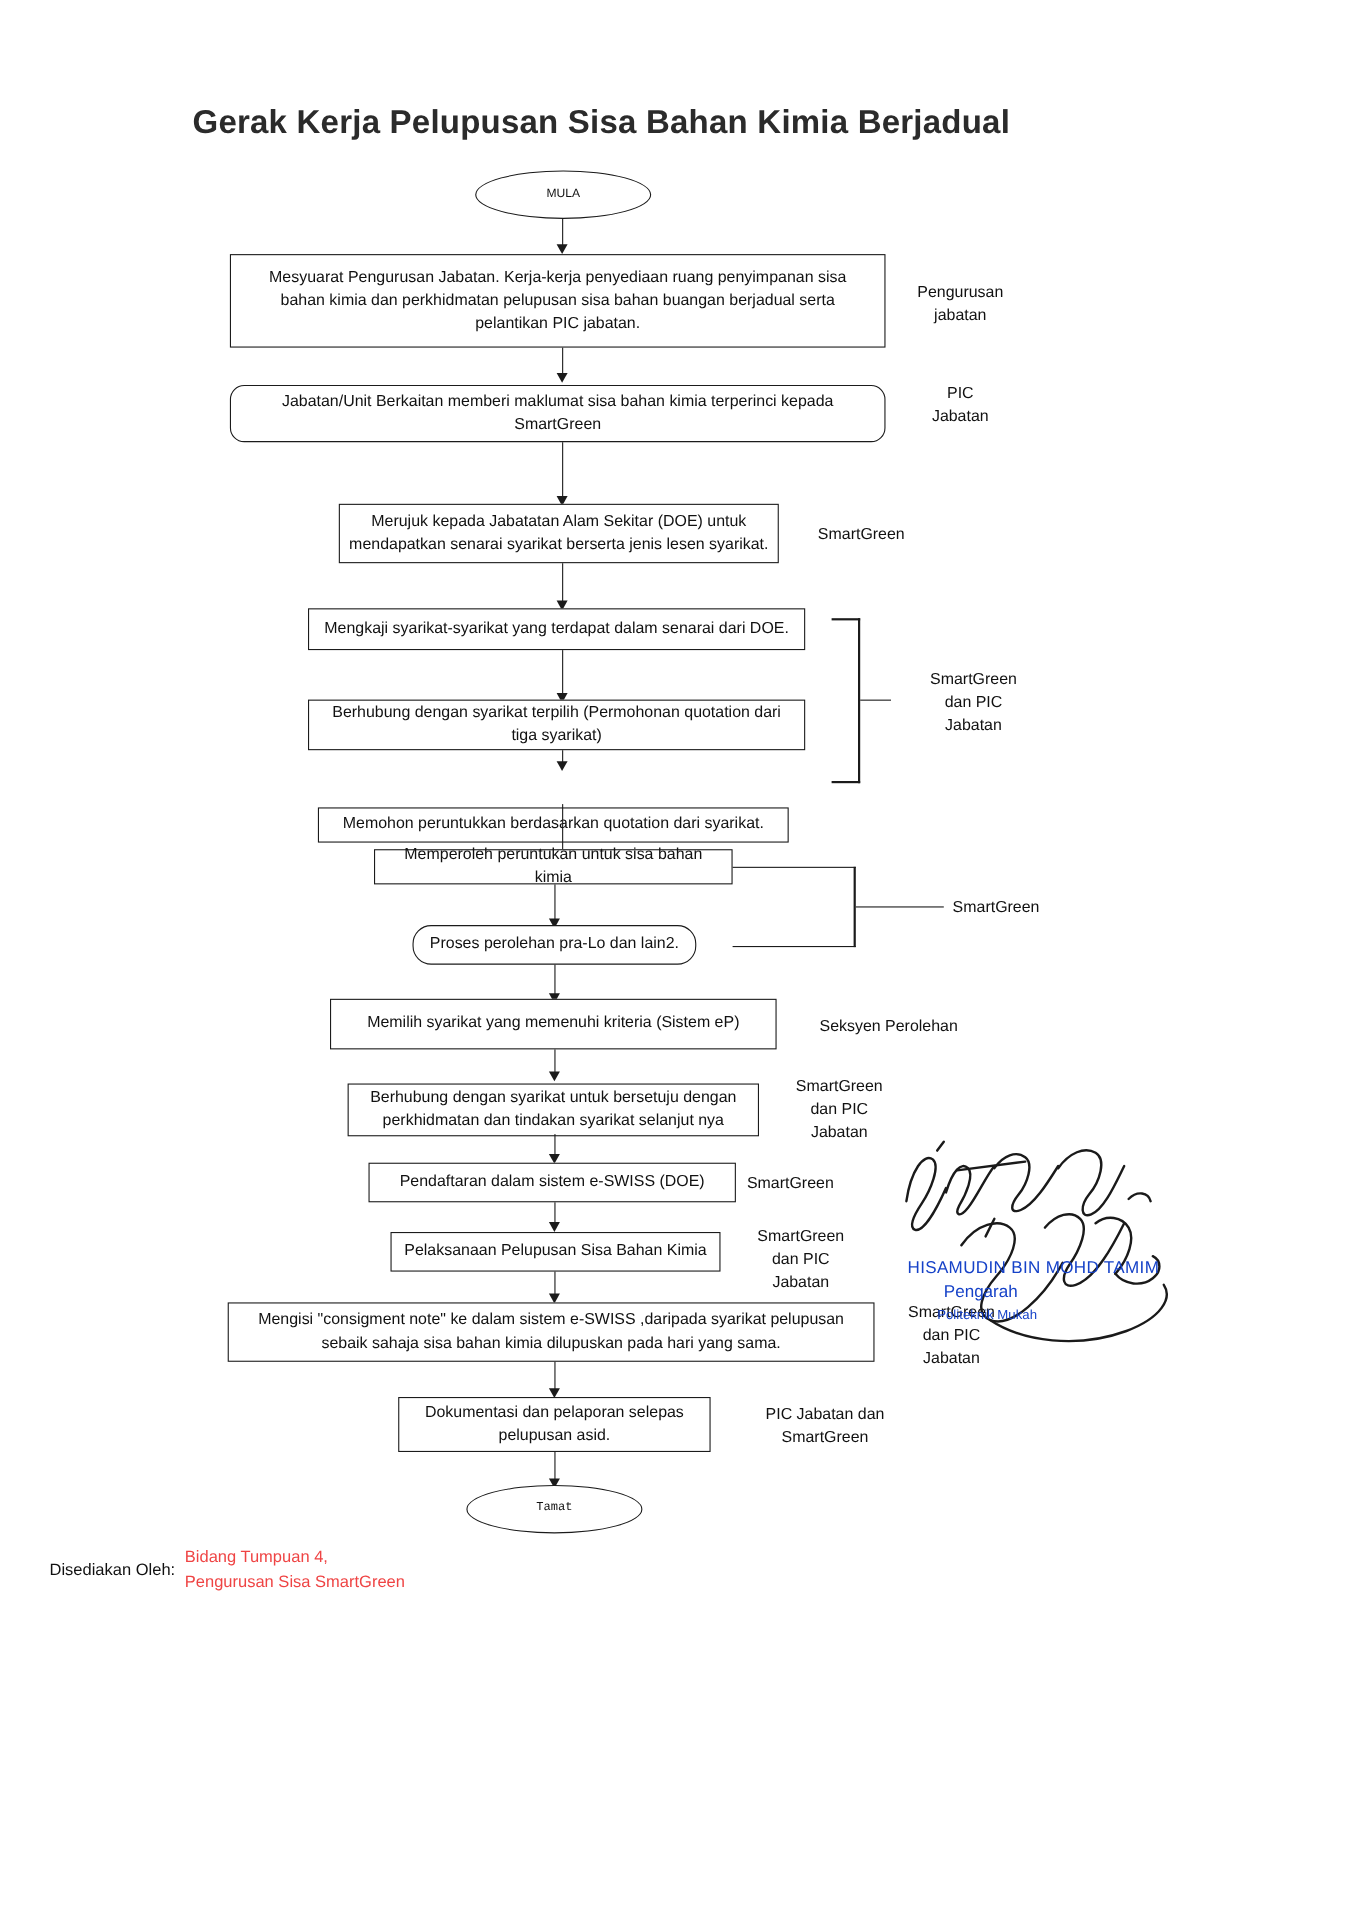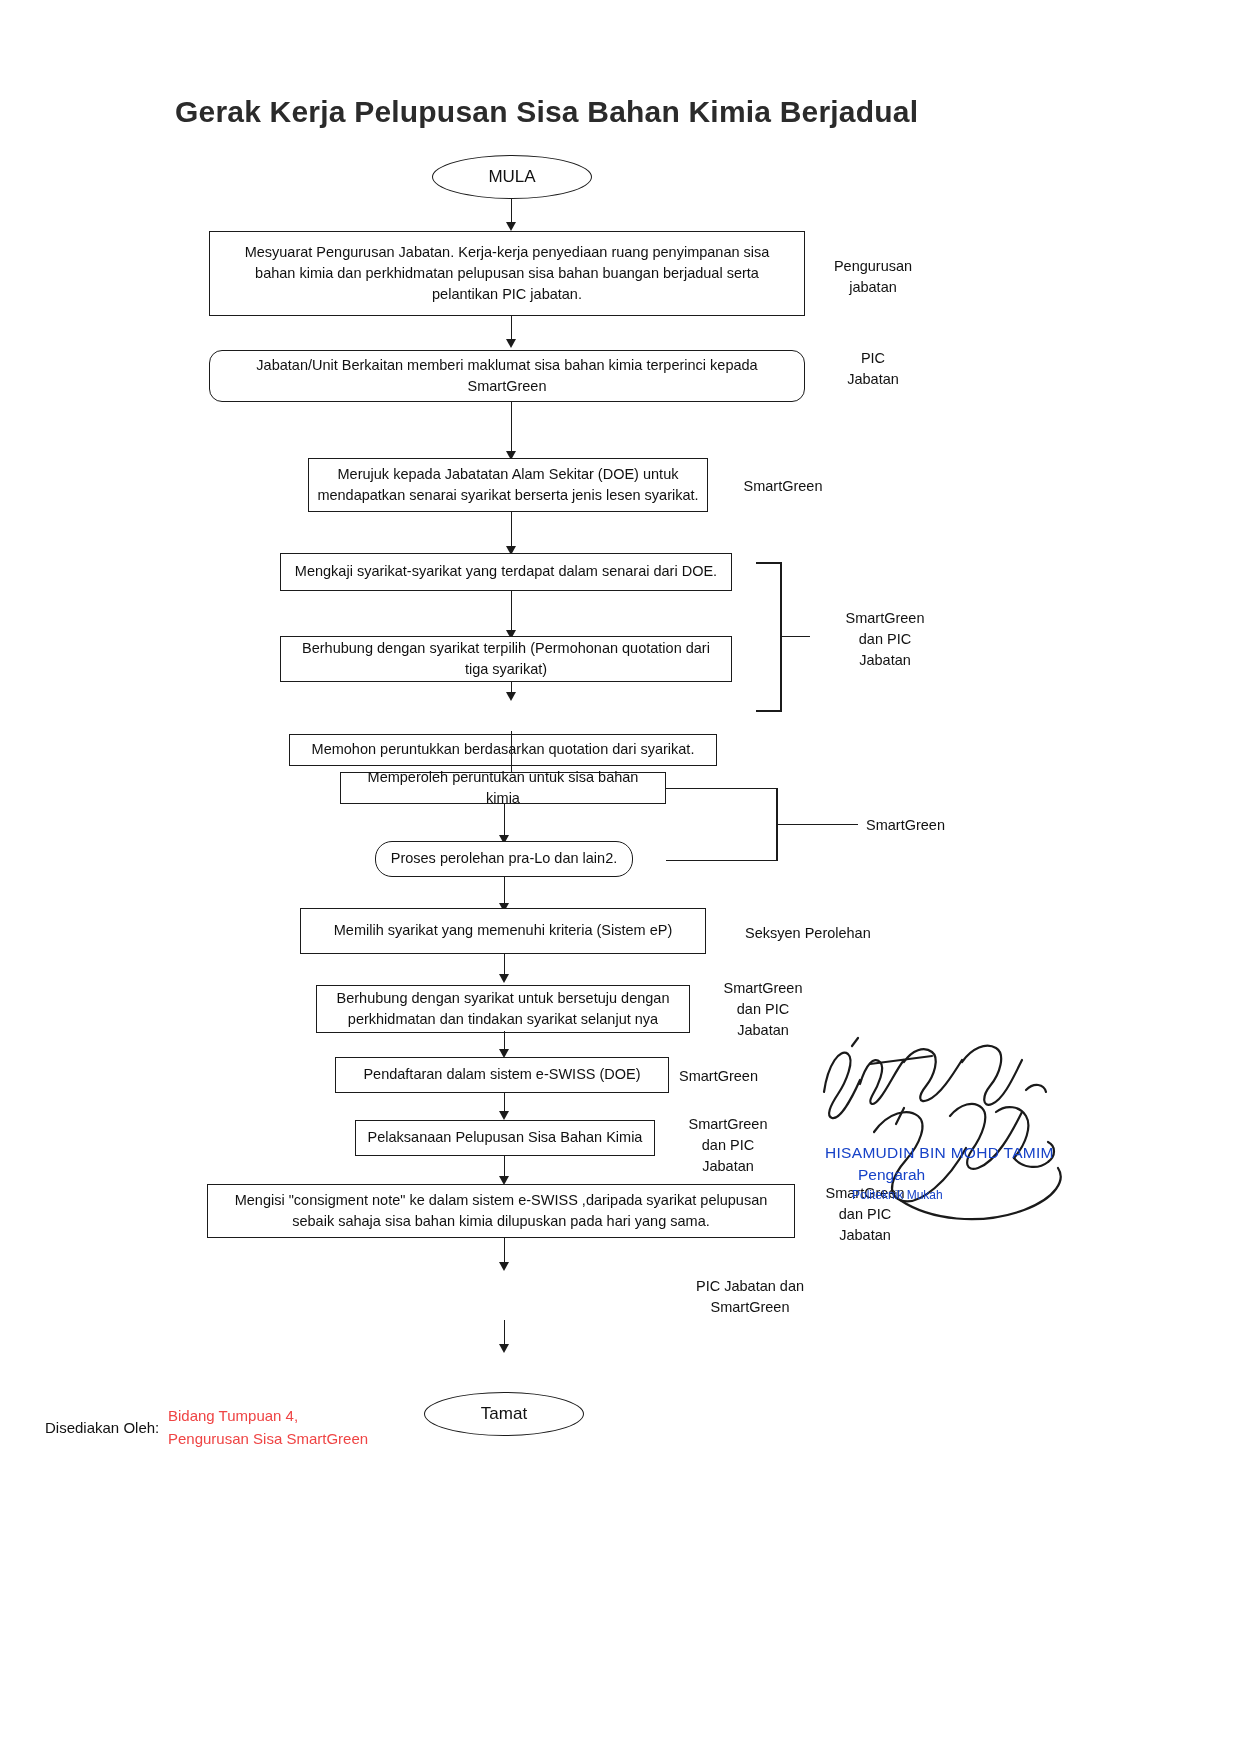--- a/index.html
+++ b/index.html
@@ -35,21 +35,21 @@
     justify-content:center;
     text-align:center;
     font-size:14.5px;
     line-height:1.45;
     padding:4px 8px;
     color:#111;
   }
   .node.term{
     border-radius:50%;
     border:1.6px solid #1b1b1b;
-    font-size:17px;
+    font-size:11px;
   }
 
   
   .role{
     position:absolute;
     font-size:14.5px;
     line-height:1.45;
     text-align:center;
     color:#111;
     white-space:pre-line;
@@ -221,27 +221,28 @@
   <div class="arrow" style="left:499px;top:1176px;"></div>
 
   <div class="node" style="left:207px;top:1184px;width:588px;height:54px;padding:3px 10px;">Mengisi "consigment note" ke dalam  sistem e-SWISS ,daripada syarikat pelupusan sebaik sahaja sisa bahan kimia dilupuskan pada hari yang sama.</div>
   <div class="role" style="left:802px;top:1183px;width:126px;">SmartGreen
 dan PIC
 Jabatan</div>
 
   <div class="vline" style="left:504px;top:1238px;height:28px;"></div>
   <div class="arrow" style="left:499px;top:1262px;"></div>
 
+  <div class="node" style="left:362px;top:1270px;width:284px;height:50px;">Dokumentasi dan pelaporan selepas pelupusan asid.</div>
   <div class="role" style="left:660px;top:1276px;width:180px;">PIC Jabatan dan
 SmartGreen</div>
 
   <div class="vline" style="left:504px;top:1320px;height:28px;"></div>
   <div class="arrow" style="left:499px;top:1344px;"></div>
 
-  <div class="node term" style="left:424px;top:1392px;width:160px;height:44px;">Tamat</div>
+  <div class="node term" style="left:424px;top:1350px;width:160px;height:44px;font-family:Liberation Mono, monospace;">Tamat</div>
 
   <div class="foot-label" style="left:45px;top:1419px;">Disediakan Oleh:</div>
   <div class="foot-text" style="left:168px;top:1405px;">Bidang Tumpuan 4,
 Pengurusan Sisa SmartGreen</div>
 
   <div class="sig-wrap">
     <svg class="sig-ink" width="330" height="250" viewBox="0 0 330 250" fill="none" stroke="#1a1a1a" stroke-width="2.2" stroke-linecap="round" stroke-linejoin="round">
 
       <path d="M24 72 C28 44 40 28 48 34 C55 40 46 62 38 74 C30 86 26 96 32 98 C40 100 52 78 60 60"></path>
       <path d="M52 26 L58 18"></path>

